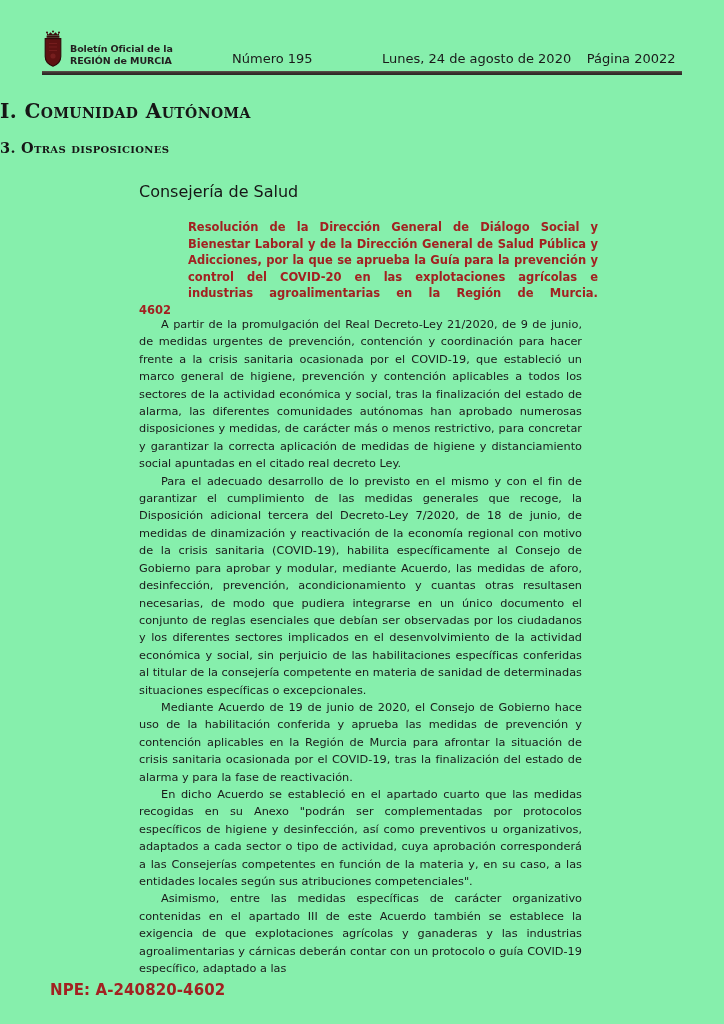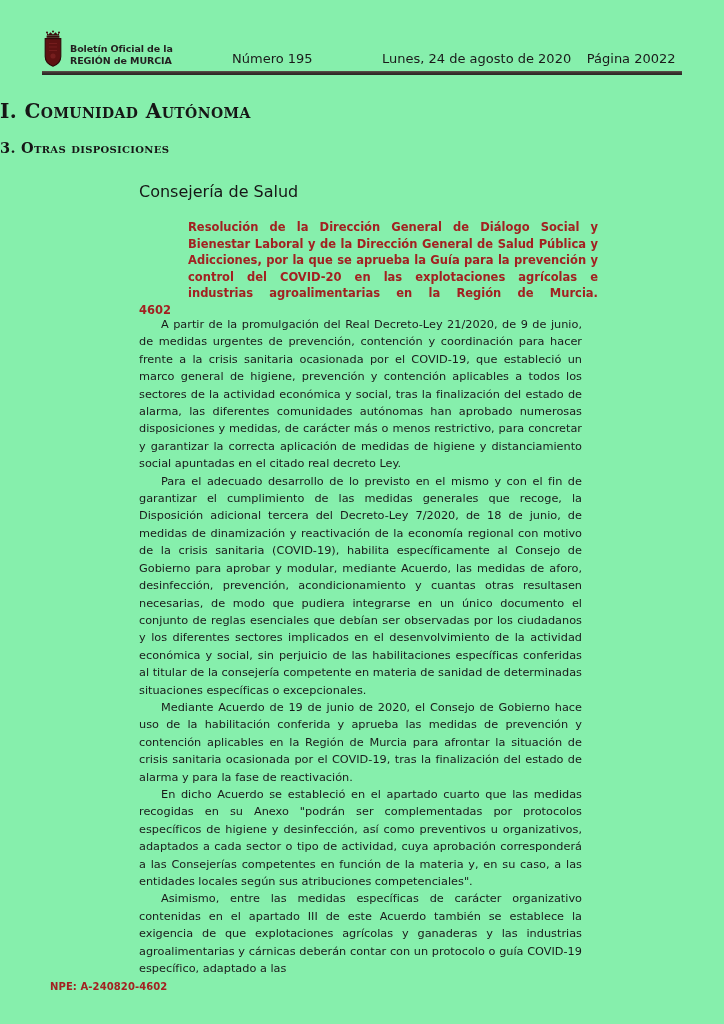--- a/index.html
+++ b/index.html
@@ -163,21 +163,21 @@
     text-indent: 22px;
     color: #1a1a1a;
     hyphens: none;
   }
 
   
   .npe {
     position: absolute;
     left: 50px;
     top: 981px;
-    font-size: 10px;
+    font-size: 15px;
     font-weight: bold;
     color: #a22121;
     letter-spacing: 0.1px;
   }
 </style>
 </head>
 <body>
 
 <div class="page">
 

